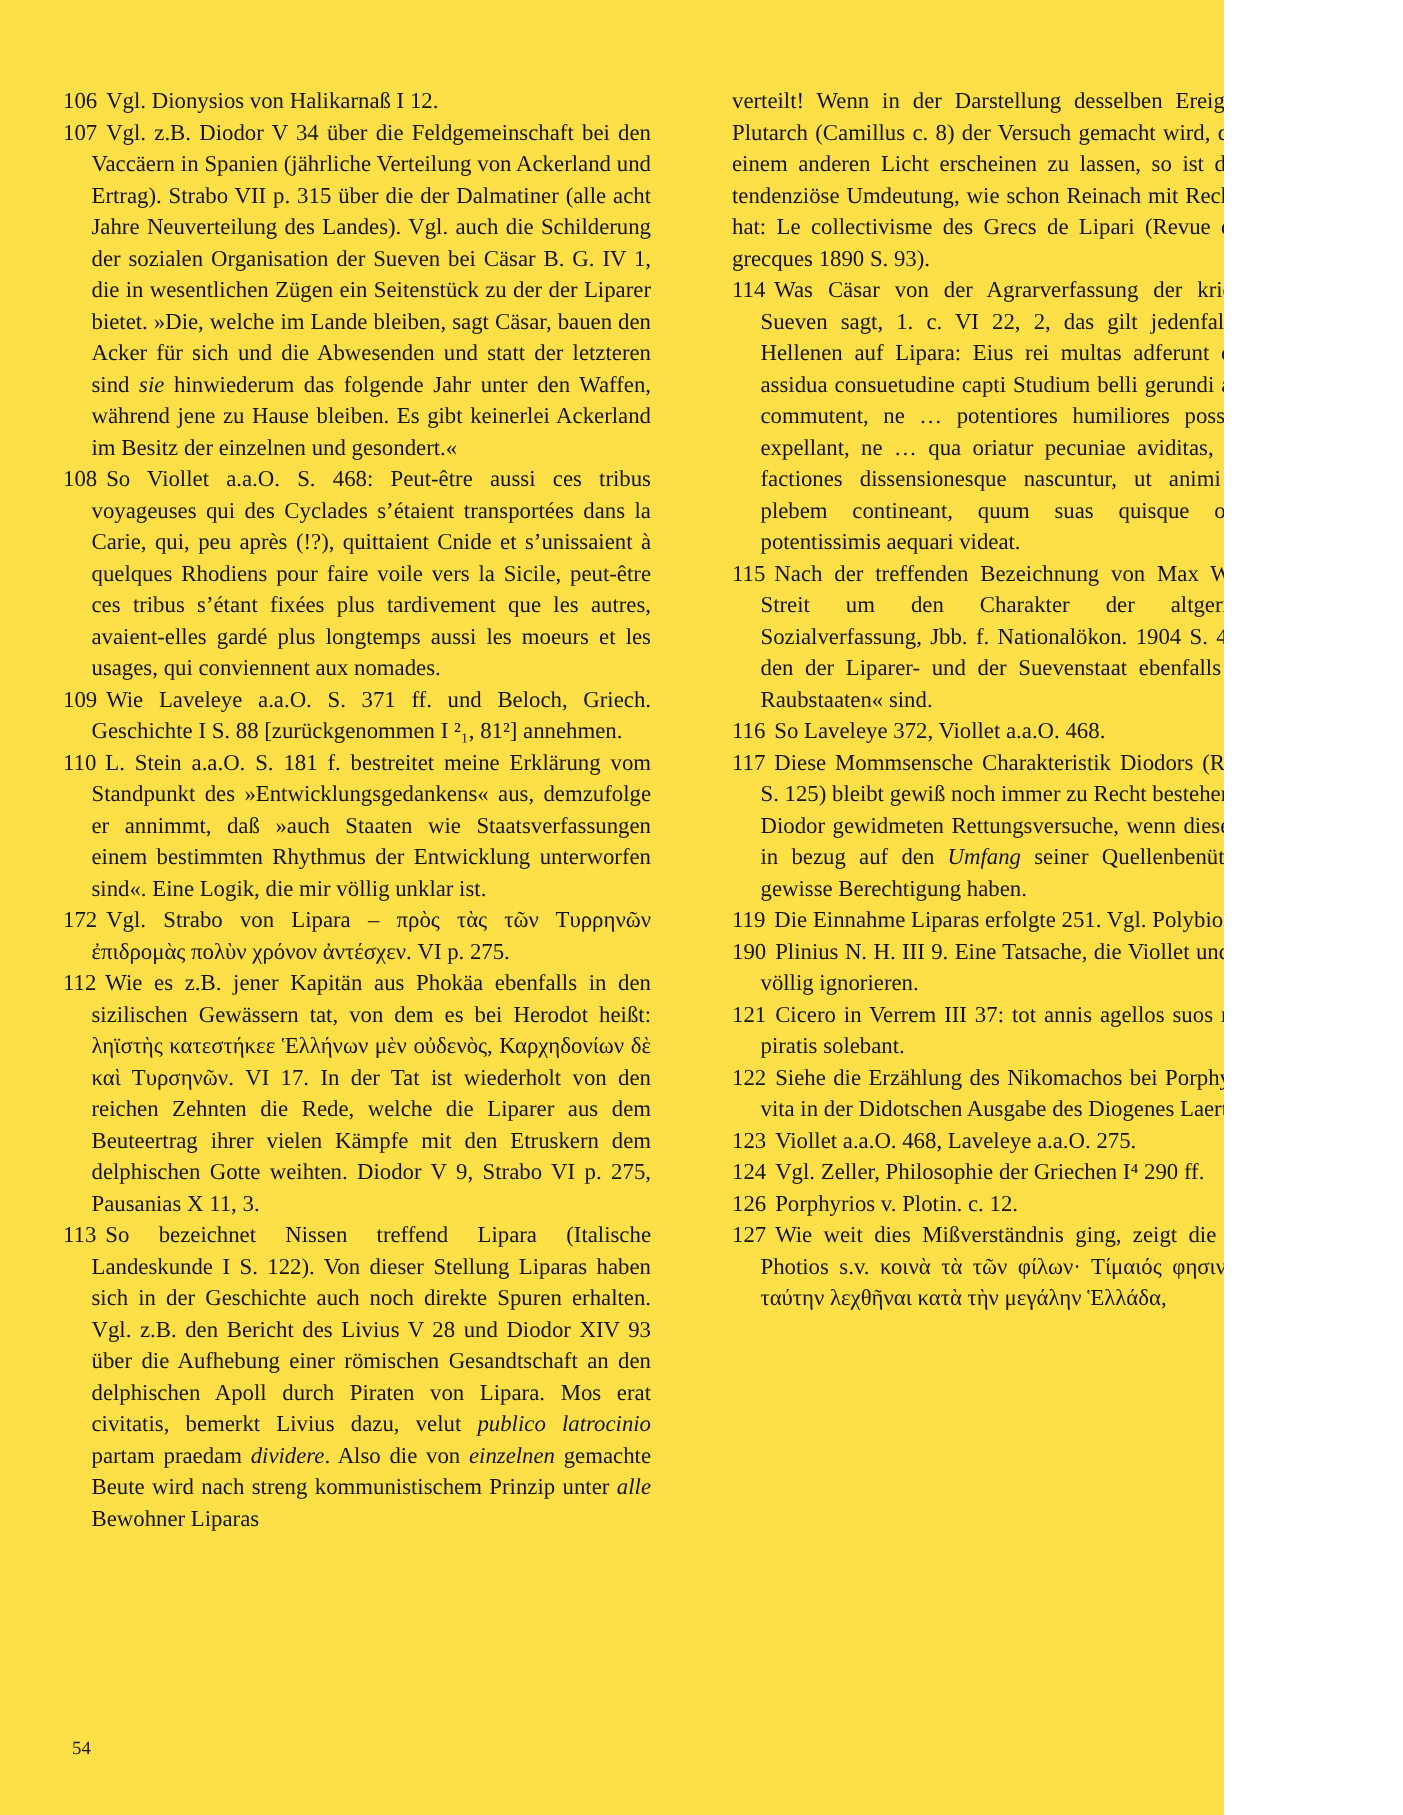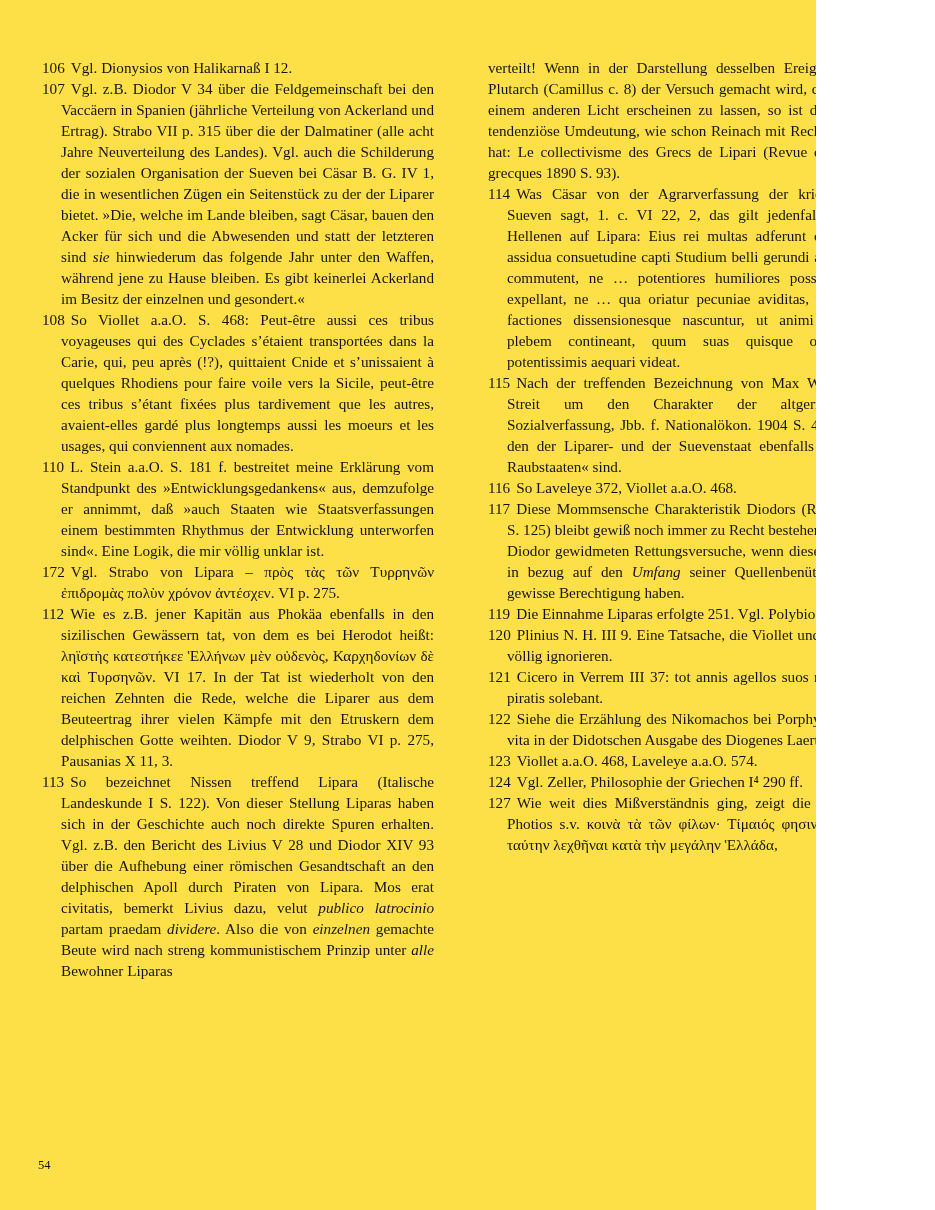--- a/index.html
+++ b/index.html
@@ -37,41 +37,44 @@
   }
   .note.note-cont {
     padding-left: 0;
     text-indent: 0;
   }
   .note-num {
     padding-right: 6px;
   }
   .page-number {
     position: absolute;
-    left: 38px;
+    left: 48px;
     bottom: 38px;
     font-size: 12.5px;
     line-height: 14px;
   }
 </style>
 </head>
 <body>
 
 <div class="page">
   <div class="columns">
 
     <div class="col">
       <div class="note">
         <span class="note-num">106</span><span class="note-text"><span>Vgl. Dionysios von Halikarnaß I 12.</span></span>
       </div>
       <div class="note">
         <span class="note-num">107</span><span class="note-text"><span>Vgl. z.B. Diodor V 34 über die Feldgemeinschaft bei den Vaccäern in Spanien (jährliche Verteilung von Ackerland und Ertrag). Strabo VII p. 315 über die der Dalmatiner (alle acht Jahre Neuverteilung des Landes). Vgl. auch die Schilderung der sozialen Organisation der Sueven bei Cäsar B. G. IV 1, die in wesentlichen Zügen ein Seitenstück zu der der Liparer bietet. »Die, welche im Lande bleiben, sagt Cäsar, bauen den Acker für sich und die Abwesenden und statt der letzteren sind </span><i>sie</i><span> hinwiederum das folgende Jahr unter den Waffen, während jene zu Hause bleiben. Es gibt keinerlei Ackerland im Besitz der einzelnen und gesondert.«</span></span>
       </div>
       <div class="note">
         <span class="note-num">108</span><span class="note-text"><span>So Viollet a.a.O. S. 468: Peut-être aussi ces tribus voyageuses qui des Cyclades s’étaient transportées dans la Carie, qui, peu après (!?), quittaient Cnide et s’unissaient à quelques Rhodiens pour faire voile vers la Sicile, peut-être ces tribus s’étant fixées plus tardivement que les autres, avaient-elles gardé plus longtemps aussi les moeurs et les usages, qui conviennent aux nomades.</span></span>
+      </div>
+      <div class="note">
+        <span class="note-num">109</span><span class="note-text"><span>Wie Laveleye a.a.O. S. 371 ff. und Beloch, Griech. Geschichte I S. 88 [zurückgenommen I ²₁, 81²] annehmen.</span></span>
       </div>
       <div class="note">
         <span class="note-num">110</span><span class="note-text"><span>L. Stein a.a.O. S. 181 f. bestreitet meine Erklärung vom Standpunkt des »Entwicklungsgedankens« aus, demzufolge er annimmt, daß »auch Staaten wie Staatsverfassungen einem bestimmten Rhythmus der Entwicklung unterworfen sind«. Eine Logik, die mir völlig unklar ist.</span></span>
       </div>
       <div class="note">
         <span class="note-num">172</span><span class="note-text"><span>Vgl. Strabo von Lipara – πρὸς τὰς τῶν Τυρρηνῶν ἐπιδρομὰς πολὺν χρόνον ἀντέσχεν. VI p. 275.</span></span>
       </div>
       <div class="note">
         <span class="note-num">112</span><span class="note-text"><span>Wie es z.B. jener Kapitän aus Phokäa ebenfalls in den sizilischen Gewässern tat, von dem es bei Herodot heißt: ληϊστὴς κατεστήκεε Ἑλλήνων μὲν οὐδενὸς, Καρχηδονίων δὲ καὶ Τυρσηνῶν. VI 17. In der Tat ist wiederholt von den reichen Zehnten die Rede, welche die Liparer aus dem Beuteertrag ihrer vielen Kämpfe mit den Etruskern dem delphischen Gotte weihten. Diodor V 9, Strabo VI p. 275, Pausanias X 11, 3.</span></span>
       </div>
@@ -93,33 +96,36 @@
       <div class="note">
         <span class="note-num">116</span><span class="note-text"><span>So Laveleye 372, Viollet a.a.O. 468.</span></span>
       </div>
       <div class="note">
         <span class="note-num">117</span><span class="note-text"><span>Diese Mommsensche Charakteristik Diodors (R. Chronol. S. 125) bleibt gewiß noch immer zu Recht bestehen, trotz der Diodor gewidmeten Rettungsversuche, wenn dieselben auch in bezug auf den </span><i>Umfang</i><span> seiner Quellenbenützung eine gewisse Berechtigung haben.</span></span>
       </div>
       <div class="note">
         <span class="note-num">119</span><span class="note-text"><span>Die Einnahme Liparas erfolgte 251. Vgl. Polybios I 32.</span></span>
       </div>
       <div class="note">
-        <span class="note-num">120</span><span class="note-text"><span>Plinius N. H. III 9. Eine Tatsache, die Viollet und Laveleye völlig ignorieren.</span></span>
+        <span class="note-num">190</span><span class="note-text"><span>Plinius N. H. III 9. Eine Tatsache, die Viollet und Laveleye völlig ignorieren.</span></span>
       </div>
       <div class="note">
         <span class="note-num">121</span><span class="note-text"><span>Cicero in Verrem III 37: tot annis agellos suos redimere a piratis solebant.</span></span>
       </div>
       <div class="note">
         <span class="note-num">122</span><span class="note-text"><span>Siehe die Erzählung des Nikomachos bei Porphyrios Pyth. vita in der Didotschen Ausgabe des Diogenes Laert. S. 91.</span></span>
       </div>
       <div class="note">
-        <span class="note-num">123</span><span class="note-text"><span>Viollet a.a.O. 468, Laveleye a.a.O. 574.</span></span>
+        <span class="note-num">123</span><span class="note-text"><span>Viollet a.a.O. 468, Laveleye a.a.O. 275.</span></span>
       </div>
       <div class="note">
         <span class="note-num">124</span><span class="note-text"><span>Vgl. Zeller, Philosophie der Griechen I⁴ 290 ff.</span></span>
+      </div>
+      <div class="note">
+        <span class="note-num">126</span><span class="note-text"><span>Porphyrios v. Plotin. c. 12.</span></span>
       </div>
       <div class="note">
         <span class="note-num">127</span><span class="note-text"><span>Wie weit dies Mißverständnis ging, zeigt die Notiz des Photios s.v. κοινὰ τὰ τῶν φίλων· Τίμαιός φησιν ἐν τῷ θ’ ταύτην λεχθῆναι κατὰ τὴν μεγάλην Ἑλλάδα,</span></span>
       </div>
     </div>
 
   </div>
 
   <div class="page-number">54</div>
 </div>

